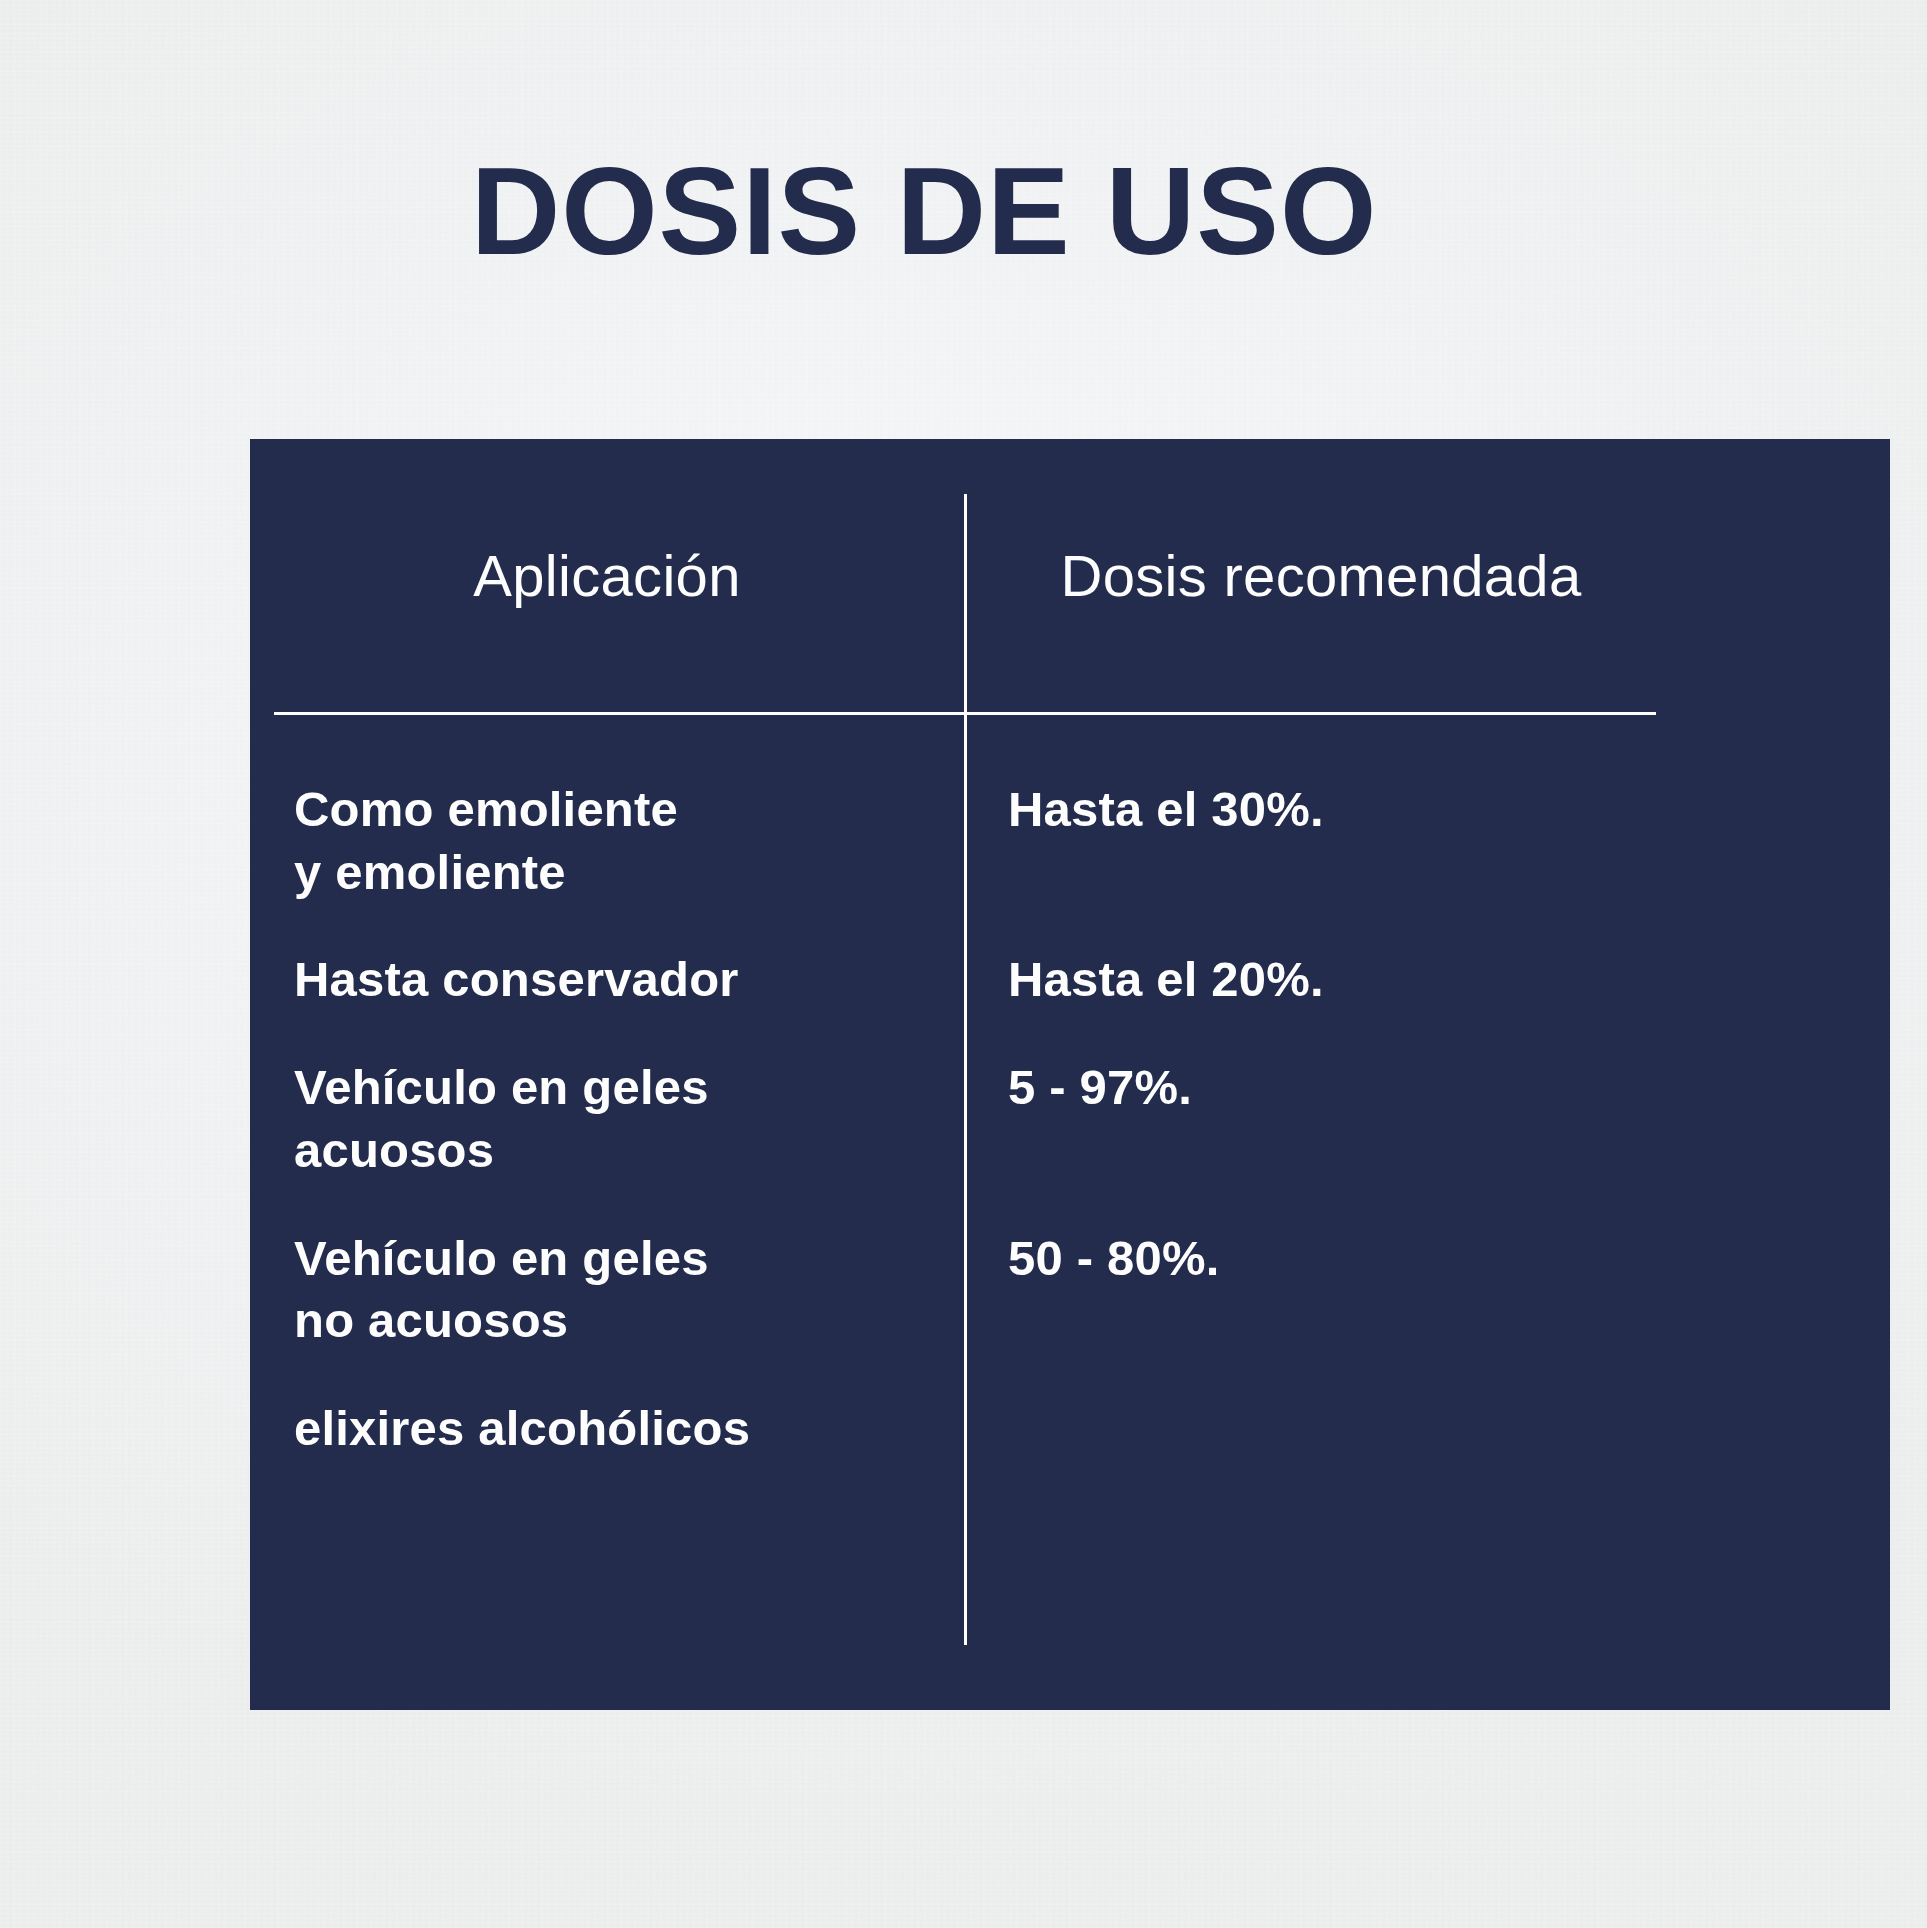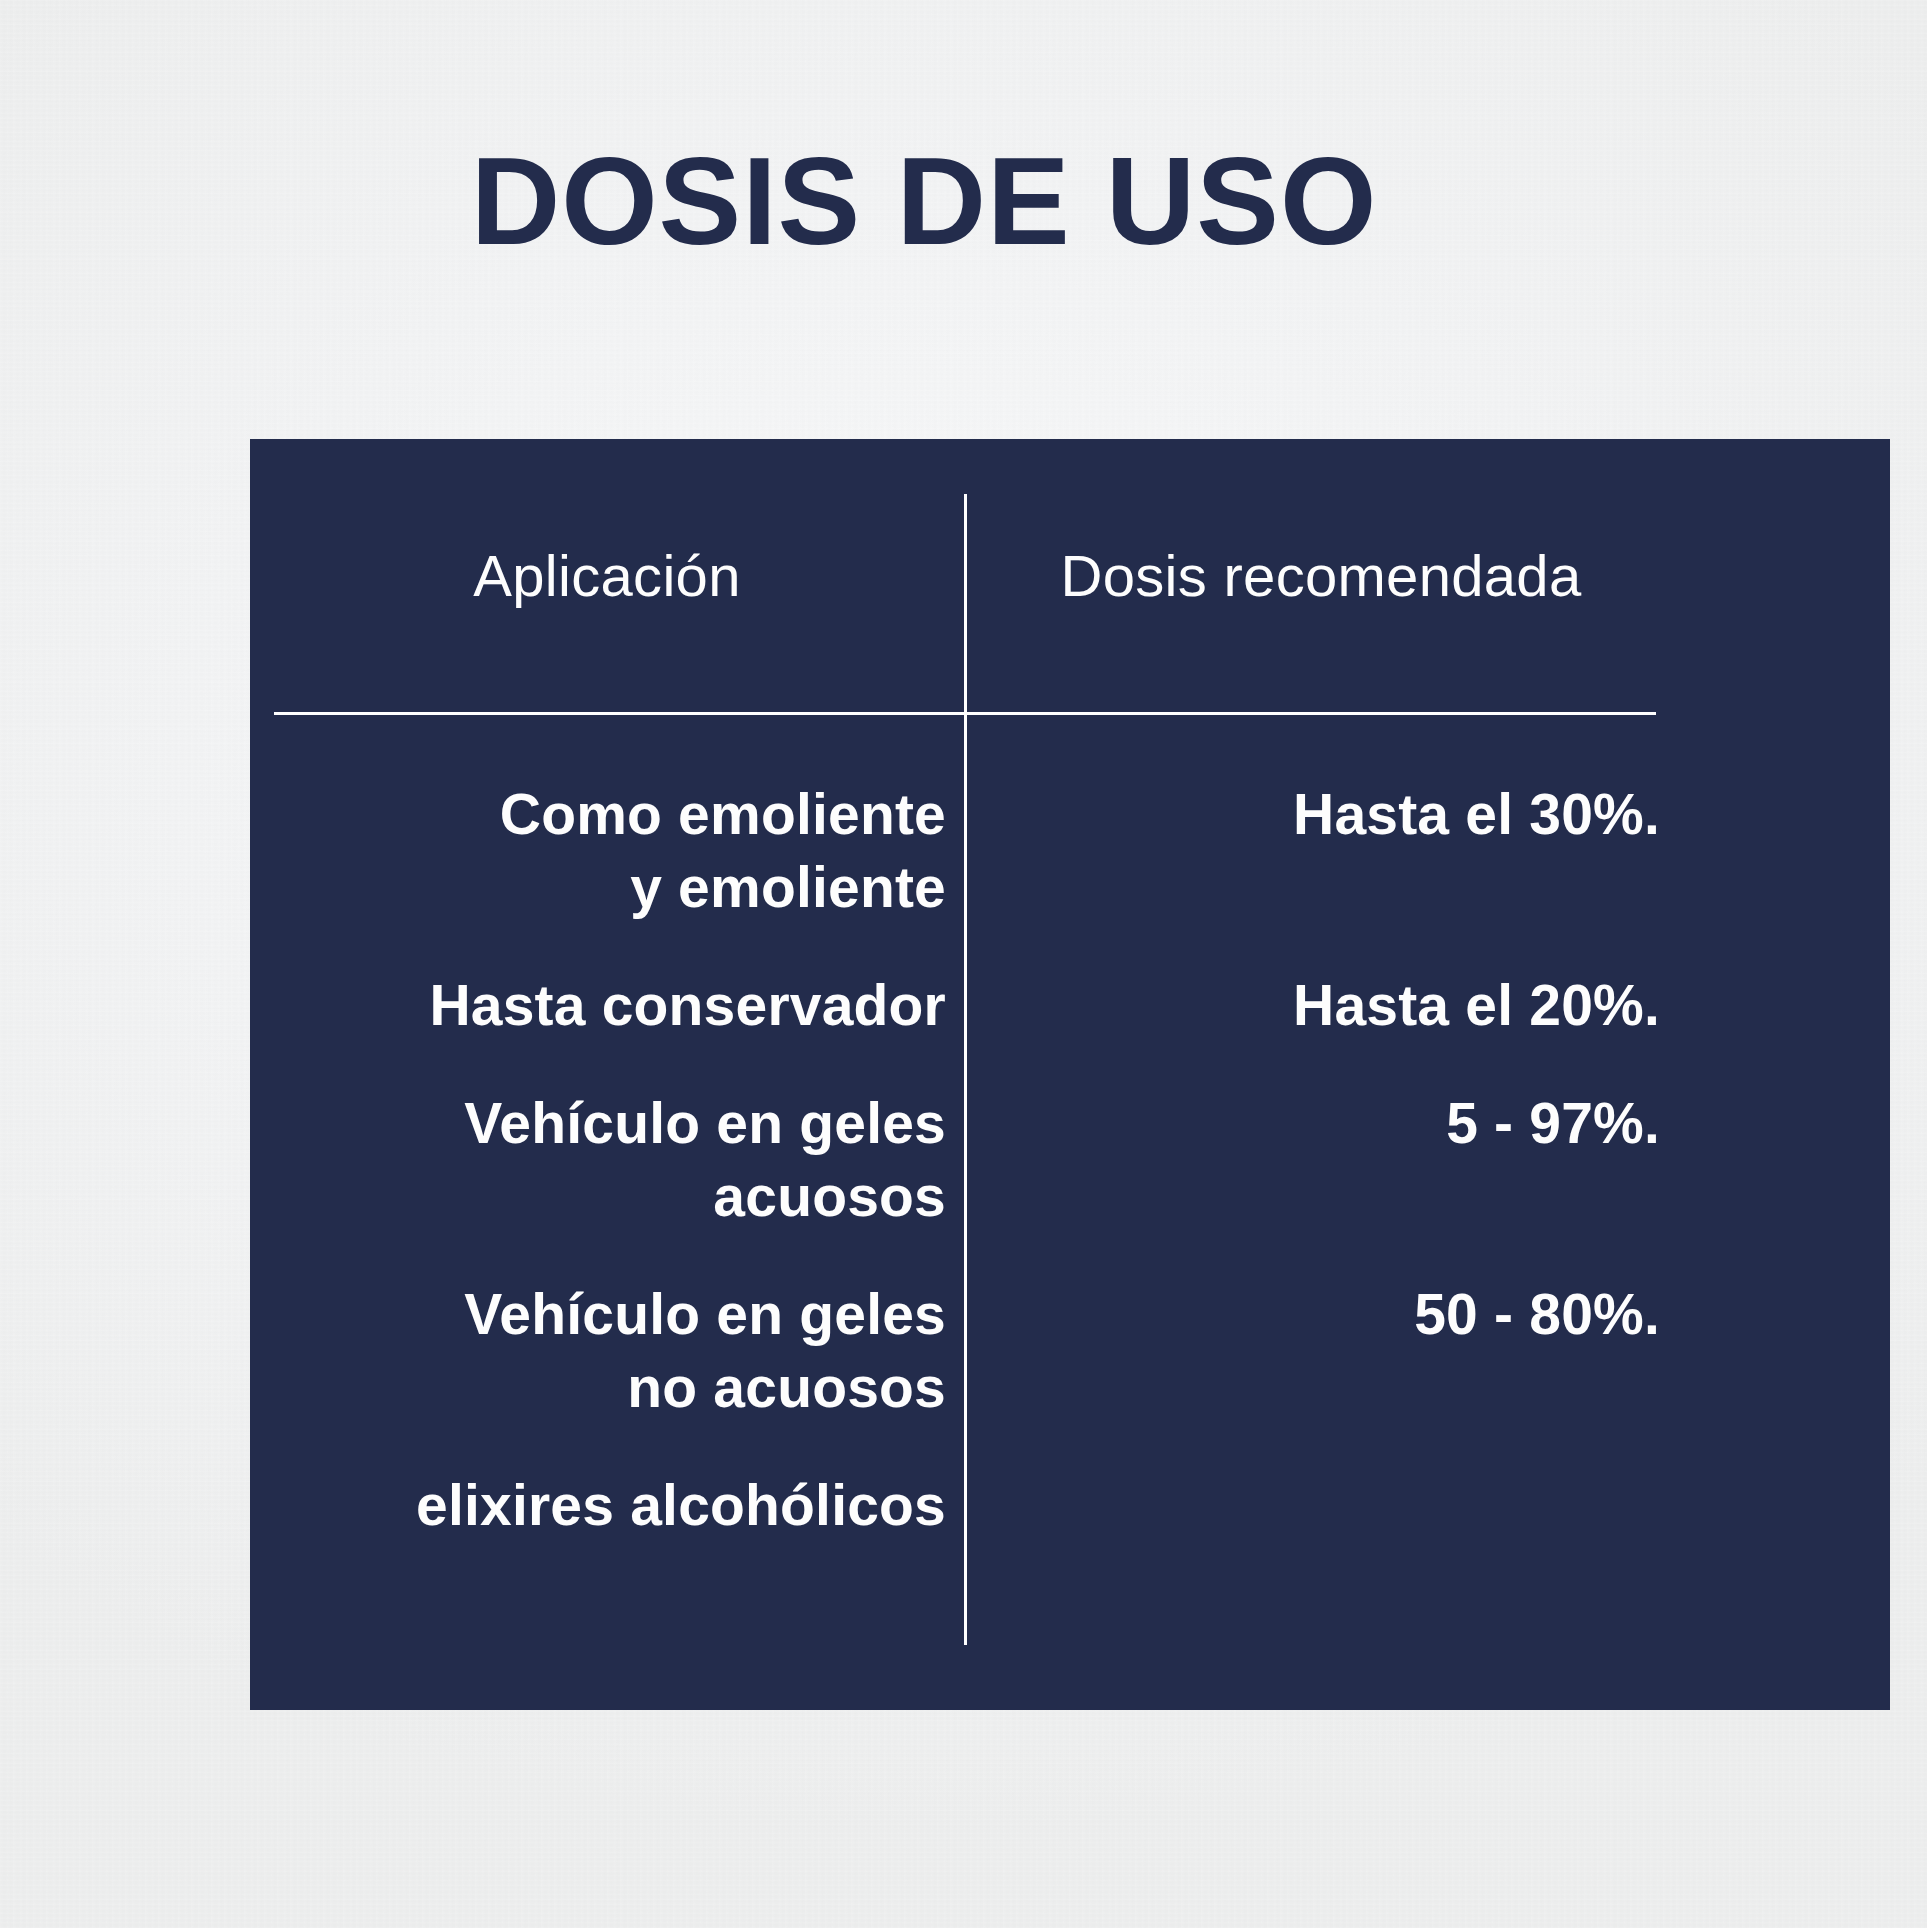--- a/index.html
+++ b/index.html
@@ -32,21 +32,21 @@
     pointer-events: none;
     opacity: 0.35;
     background-image:
       repeating-linear-gradient(0deg, rgba(255,255,255,0.35) 0px, rgba(255,255,255,0) 1.9px, rgba(0,0,0,0.012) 2.8px, rgba(255,255,255,0) 4.7px),
       repeating-linear-gradient(90deg, rgba(255,255,255,0.30) 0px, rgba(255,255,255,0) 2.8px, rgba(0,0,0,0.010) 3.8px, rgba(255,255,255,0) 6.6px);
   }
 
   .title {
     position: absolute;
     left: 0;
-    top: 139px;
+    top: 149px;
     width: 1848px;
     text-align: center;
     color: #232c4c;
     font-size: 124px;
     line-height: 1.0;
     font-weight: 700;
     letter-spacing: 0.9px;
     white-space: nowrap;
   }
 
@@ -105,28 +105,28 @@
   }
 
   .row {
     display: flex;
     align-items: flex-start;
     margin-bottom: 45px;
   }
 
   .cell {
     flex: 0 0 714px;
-    text-align: right;
+    text-align: left;
     color: #fdfdfd;
-    font-size: 57px;
+    font-size: 49px;
     font-weight: 600;
     line-height: 1.28;
     letter-spacing: 0.2px;
     box-sizing: border-box;
-    padding: 0 18px;
+    padding: 0 44px;
   }
 
   .cell-dose {
     font-weight: 600;
   }
 
   .cell .l2 { display: block; }
 </style>
 </head>
 <body>

